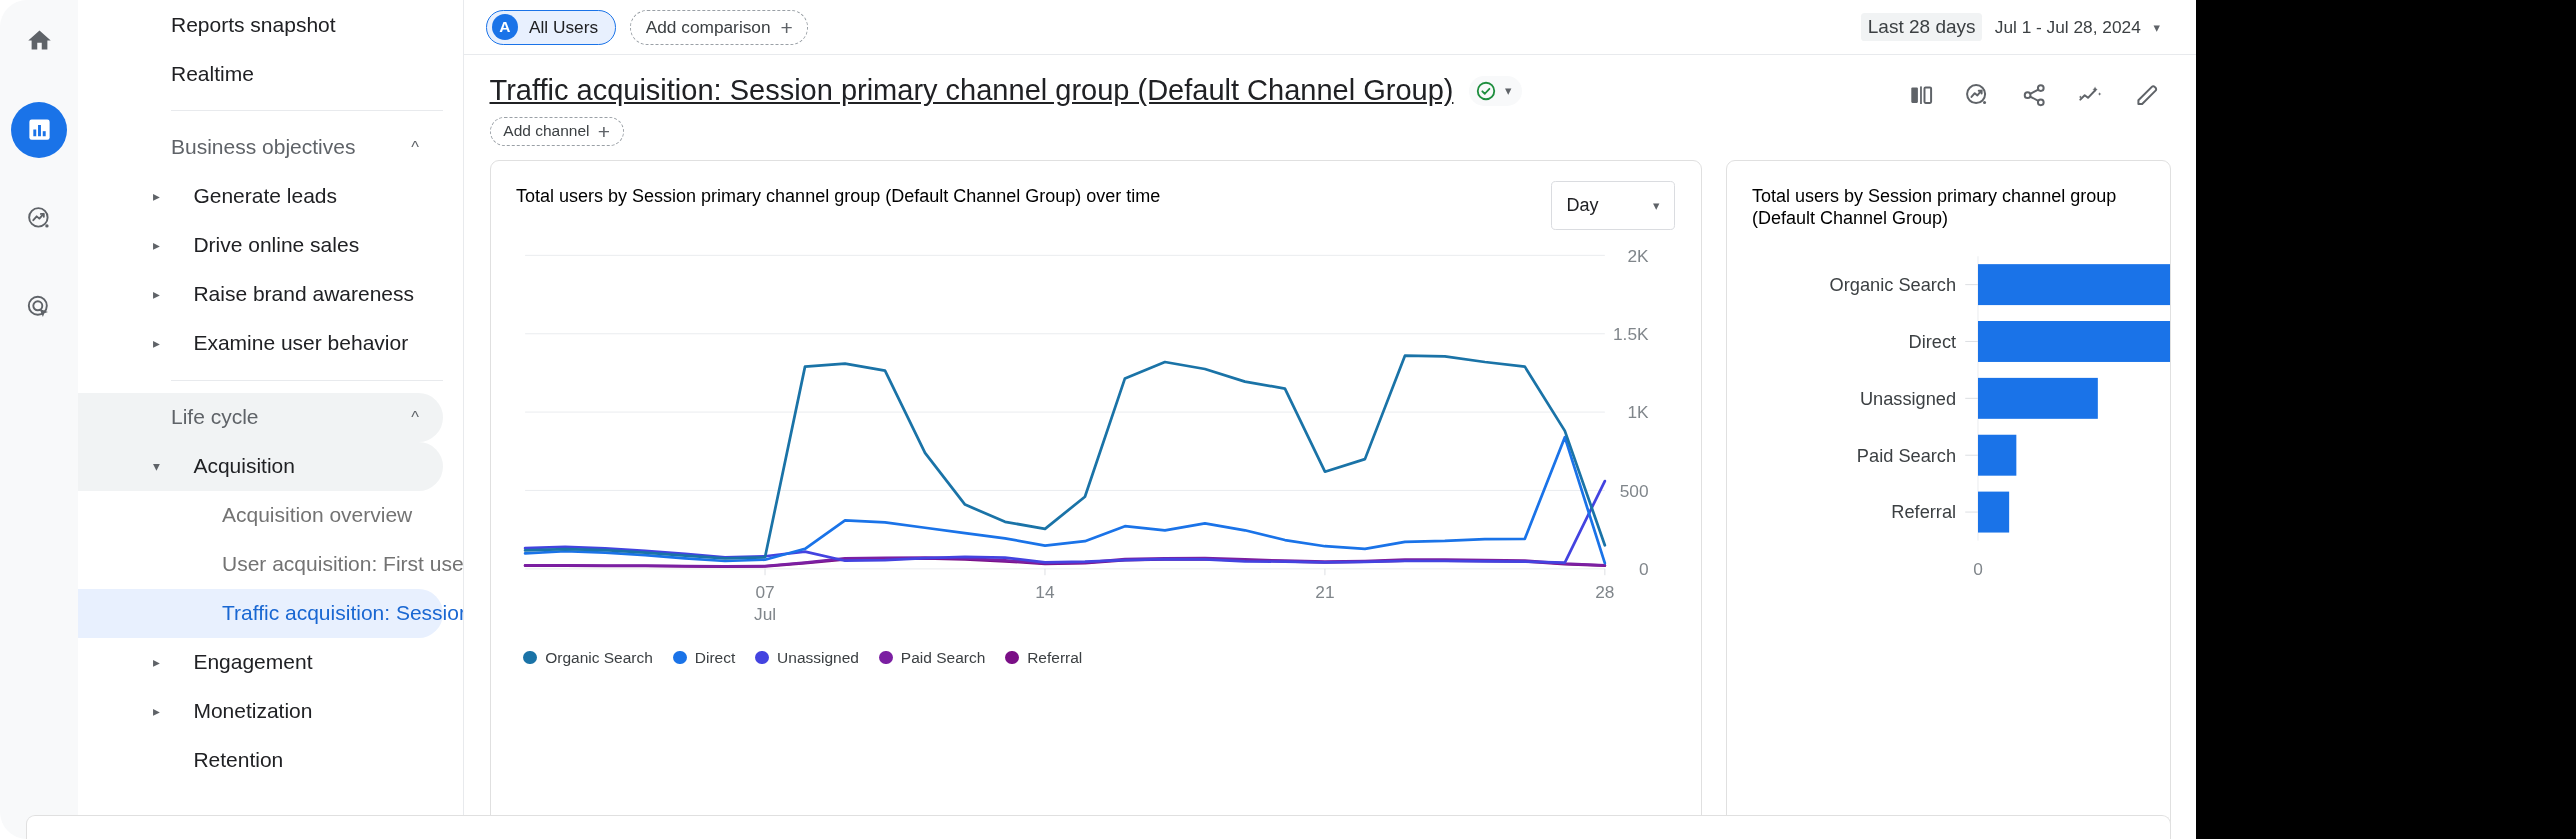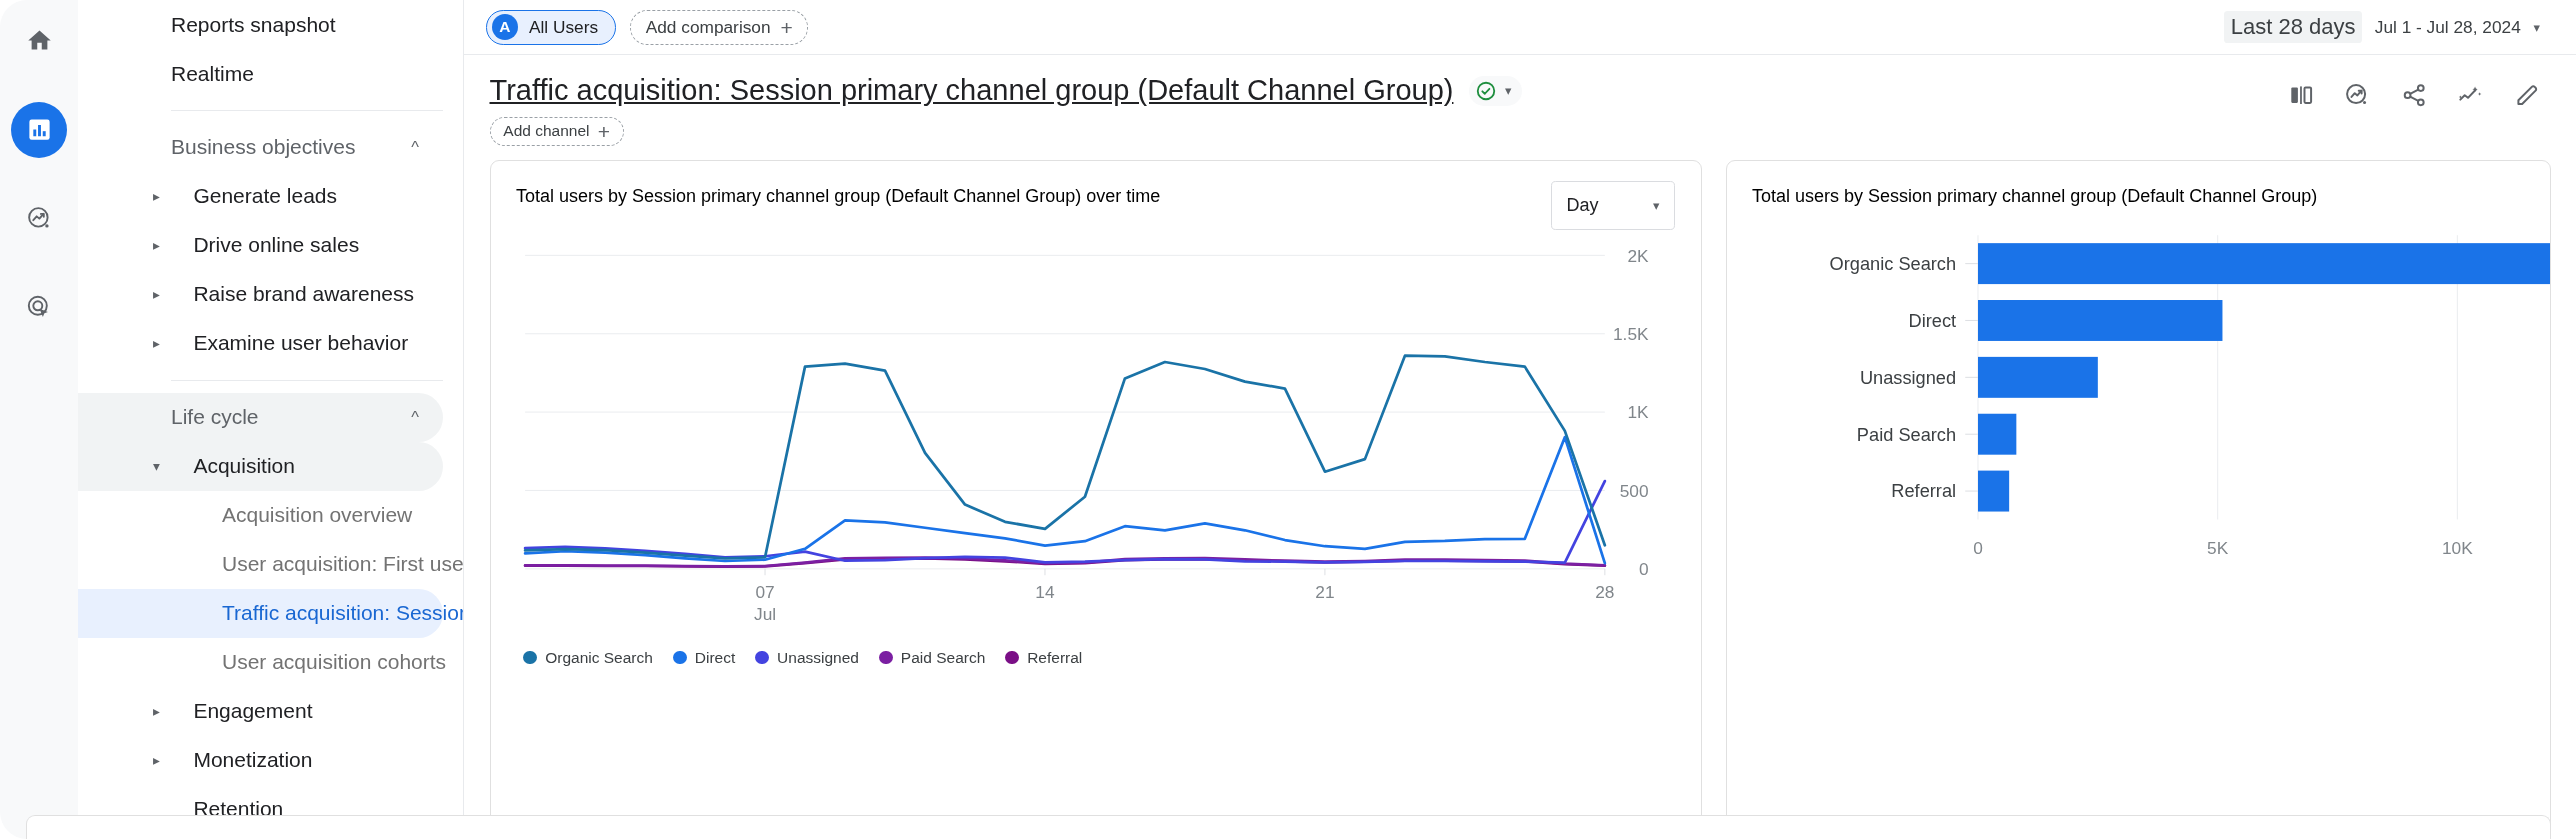--- a/index.html
+++ b/index.html
@@ -5,21 +5,21 @@
   * { box-sizing: border-box; margin: 0; padding: 0; }
   html, body {
     width: 2576px; height: 839px;
     background: #000;
     font-family: "Liberation Sans", sans-serif;
     overflow: hidden;
   }
   .app {
     position: absolute;
     left: 0; top: 0;
-    width: 2576px; height: 839px;
+    width: 2196px; height: 839px;
     background: #fff;
     display: flex;
   }
 
   
   .rail {
     width: 78px;
     background: #f8f9fa;
     border-top-left-radius: 27px;
     border-bottom-left-radius: 27px;
@@ -147,21 +147,21 @@
   }
   .plus { font-size: 21px; line-height: 1; color: #5f6368; font-weight: 300; }
   .spacer { flex: 1 1 auto; }
   .date-range {
     display: flex; align-items: center; gap: 12.8px;
     font-size: 17.3px; color: #3c4043;
     cursor: pointer;
   }
   .date-badge {
     background: #f1f3f4; padding: 2.7px 6.4px; border-radius: 3.6px;
-    font-size: 22px; color: #3c4043;
+    font-size: 19px; color: #3c4043;
   }
 
   .titlebar {
     display: flex; align-items: flex-start;
     padding: 20px 36px 0 25.5px;
     flex: 0 0 auto;
   }
   .title-col { flex: 1 1 auto; min-width: 0; }
   .page-title {
     font-size: 29px; color: #202124; font-weight: 400;
@@ -321,23 +321,20 @@
     </div>
 
     <div class="nav-sub">
       <span>Acquisition overview</span>
     </div>
     <div class="nav-sub">
       <span>User acquisition: First user ...</span>
     </div>
     <div class="nav-sub selected">
       <span>Traffic acquisition: Session...</span>
-    </div>
-    <div class="nav-sub">
-      <span>User acquisition cohorts</span>
     </div>
 
     <div class="nav-group">
       <span class="caret">▸</span>
       <span class="lbl">Engagement</span>
     </div>
     <div class="nav-group">
       <span class="caret">▸</span>
       <span class="lbl">Monetization</span>
     </div>

